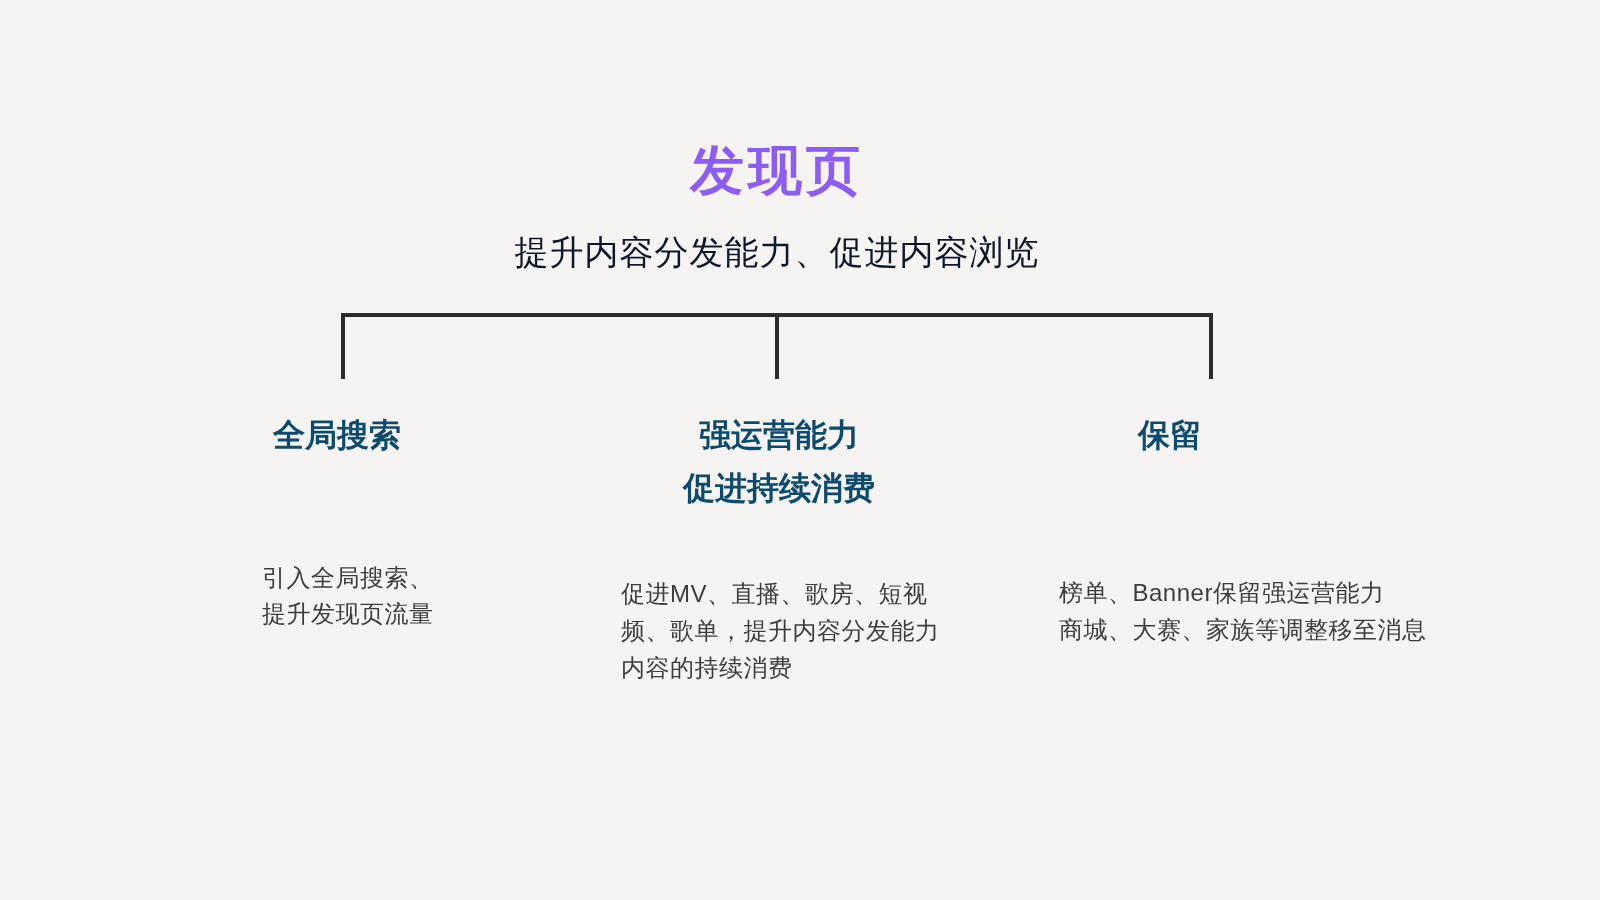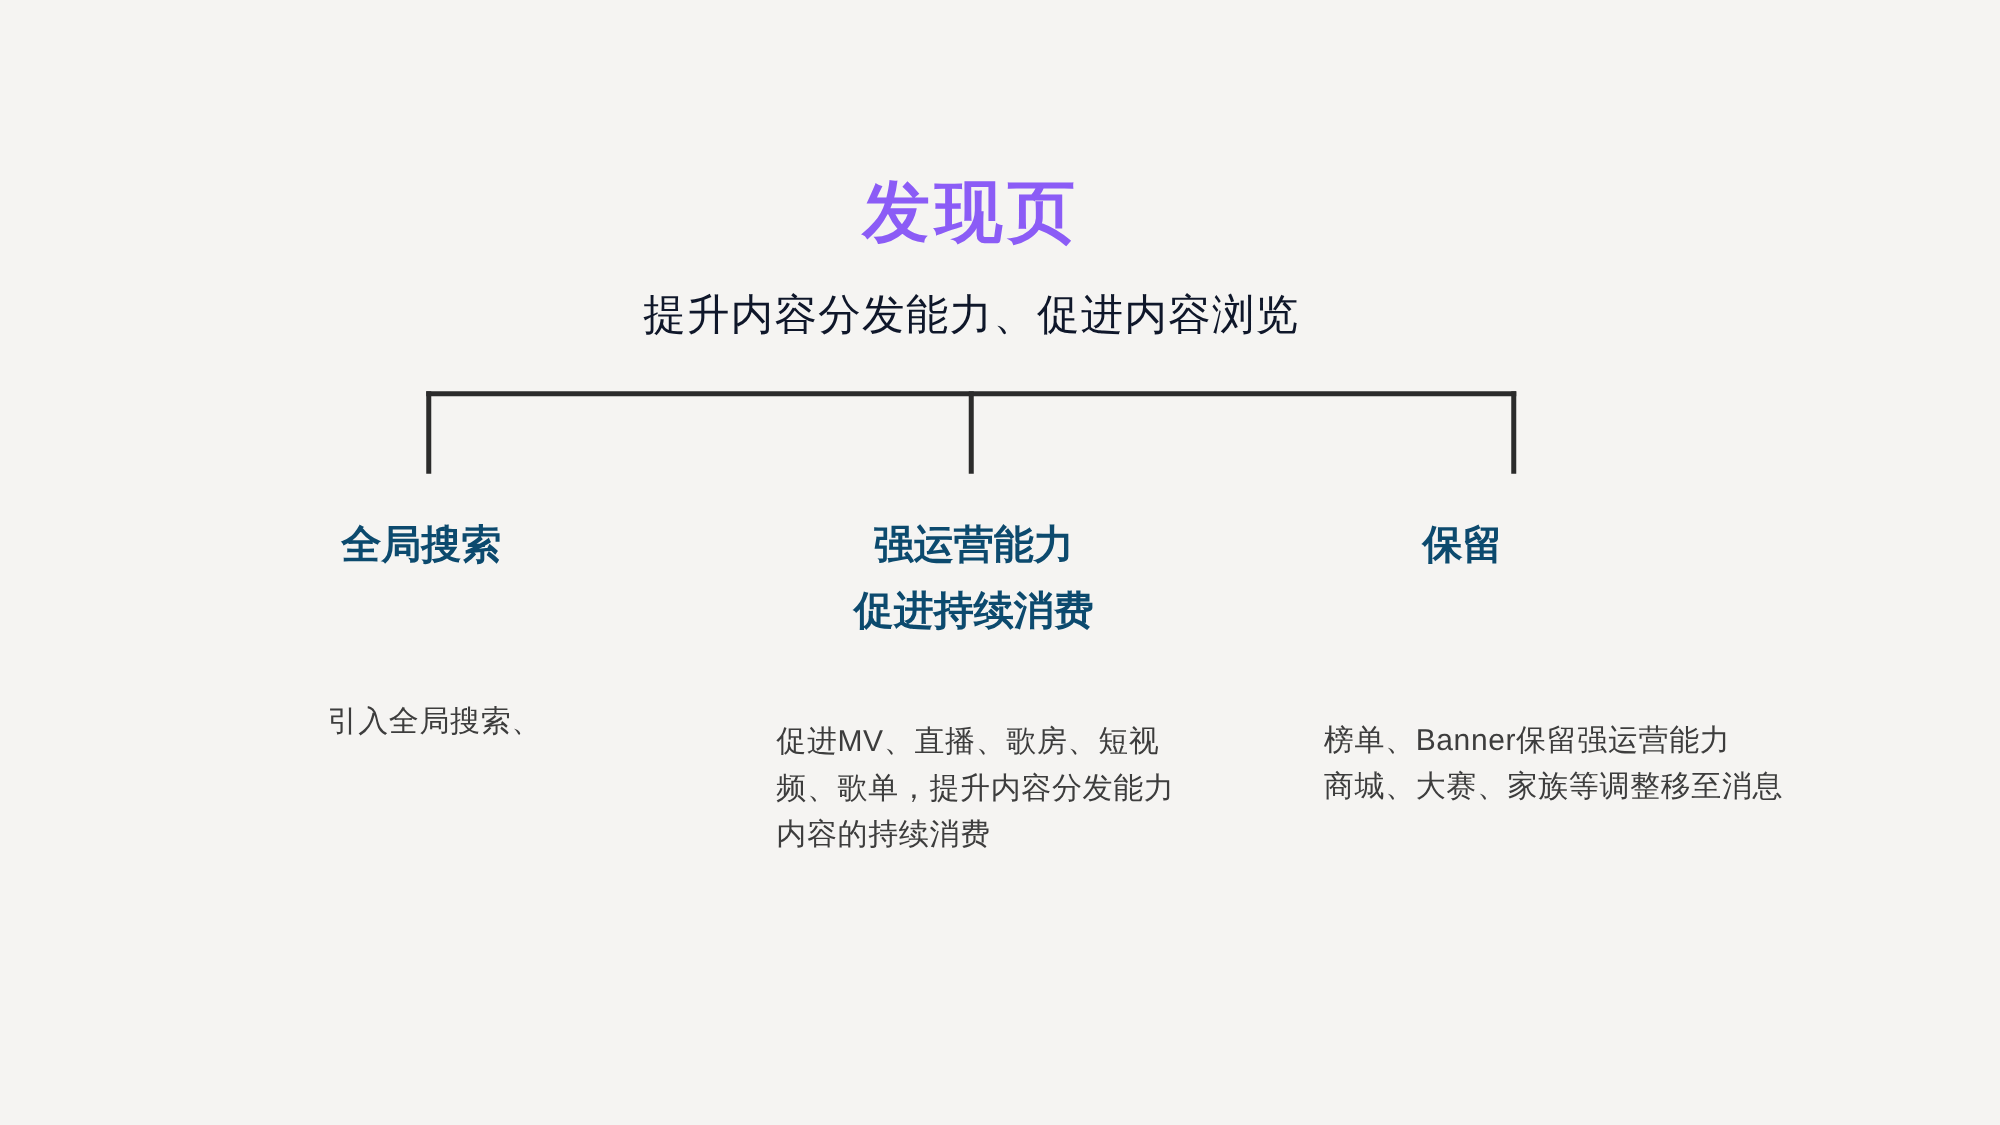--- a/index.html
+++ b/index.html
@@ -92,20 +92,21 @@
   <div class="connector h-line"></div>
   <div class="connector v-line v-left"></div>
   <div class="connector v-line v-middle"></div>
   <div class="connector v-line v-right"></div>
 
   <div class="heading heading-1">
     <div>全局搜索</div>
   </div>
   <div class="body-text body-1">
     <div>引入全局搜索、</div>
+    <div>提升发现页流量</div>
   </div>
 
   <div class="heading heading-2">
     <div>强运营能力</div>
     <div>促进持续消费</div>
   </div>
   <div class="body-text body-2">
     <div>促进MV、直播、歌房、短视</div>
     <div>频、歌单，提升内容分发能力</div>
     <div>内容的持续消费</div>

